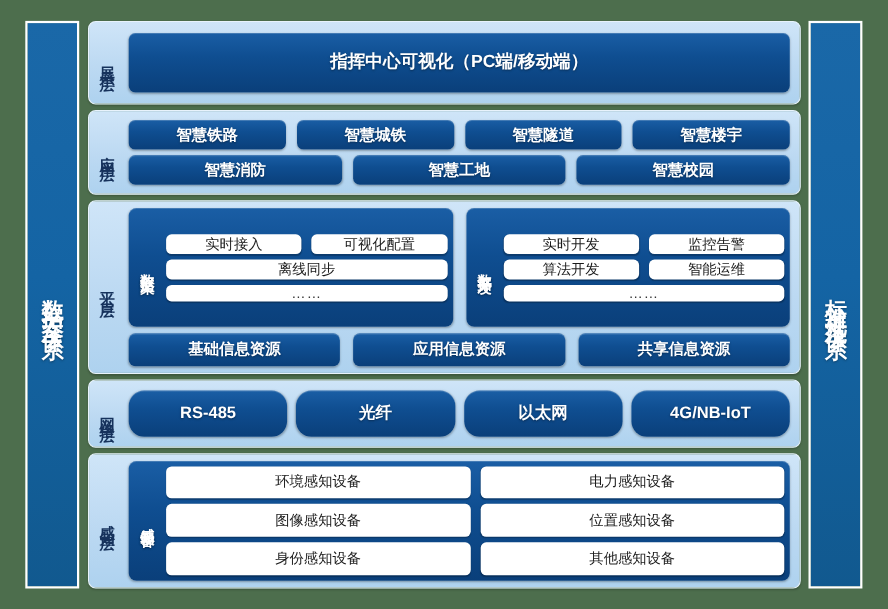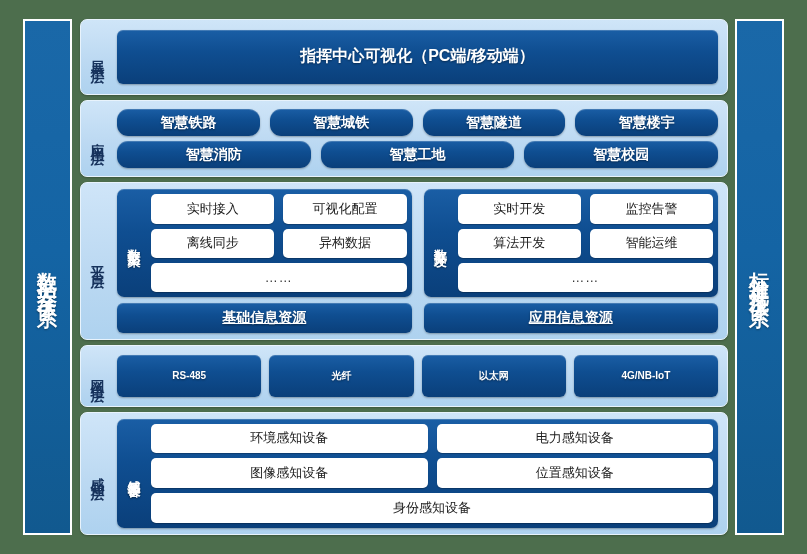--- a/index.html
+++ b/index.html
@@ -102,34 +102,35 @@
     white-space:nowrap;
   }
 
   
   .layer-display{height:76px;}
   .layer-display .pill{height:54px;font-size:16px;width:100%;}
 
   
   .layer-app{height:78px;}
   .app-row{display:flex;gap:10px;}
-  .app-row .pill{flex:1;height:27px;font-size:14px;border-radius:11px;}
+  .app-row .pill{flex:1;height:27px;font-size:14px;}
 
   
   .layer-platform{height:158px;}
   .layer-platform .layer-body{gap:6px;padding-right:9px;}
   .plat-top{display:flex;gap:12px;flex:1;}
   .group-box{
     flex:1;
     background:linear-gradient(180deg,#1a5ea5 0%,#0f4e91 40%,#0a3f7a 100%);
     border-radius:7px;
     display:flex;
     padding:5px;
     box-sizing:border-box;
     box-shadow:0 1px 2px rgba(0,0,0,.3), inset 0 1px 0 rgba(255,255,255,.18);
+    align-items:center;
   }
   .group-label{
     flex:0 0 24px;
     display:flex;align-items:center;justify-content:center;
     color:#ffffff;font-size:13px;font-weight:bold;
   }
   .group-label .vtext{
     writing-mode:vertical-rl;text-orientation:upright;
     letter-spacing:2px;line-height:1;
     text-shadow:0 1px 2px rgba(0,0,0,.4);
@@ -144,26 +145,26 @@
     border-radius:5px;
     display:flex;align-items:center;justify-content:center;
     color:#1b1b1b;font-size:13px;font-weight:normal;
     box-sizing:border-box;
     box-shadow:0 1px 1px rgba(0,0,0,.25);
     white-space:nowrap;
   }
   .chip.wide{flex:1 1 100%;}
   .chip.dots{color:#333;font-size:13px;letter-spacing:1px;}
   .plat-bottom{display:flex;gap:12px;height:30px;}
-  .plat-bottom .pill{flex:1;height:30px;font-size:14px;text-decoration:underline;}
+  .plat-bottom .pill{flex:1;height:30px;font-size:14px;}
 
   
   .layer-network{height:62px;}
   .net-row{display:flex;gap:8px;}
-  .net-row .pill{flex:1;height:42px;font-size:10px;}
+  .net-row .pill{flex:1;height:42px;font-size:15px;border-radius:14px;}
 
   
   .layer-sense{height:124px;}
   .layer-sense .layer-body{padding-right:9px;text-align:right;}
   .sense-top{display:flex;gap:12px;flex:1;}
   .sense-top .group-box{align-items:stretch;}
   .sense-top .chip{font-size:13px;}
 </style>
 </head>
 <body>
@@ -218,21 +219,20 @@
           <div class="group-label">
             <span class="vtext">数据汇聚</span>
           </div>
           <div class="group-grid">
             <div class="grow">
               <div class="chip">实时接入</div>
               <div class="chip">可视化配置</div>
             </div>
             <div class="grow">
               <div class="chip">离线同步</div>
-              <div class="chip">异构数据</div>
             </div>
             <div class="grow">
               <div class="chip wide dots">……</div>
             </div>
           </div>
         </div>
 
         <div class="group-box">
           <div class="group-label">
             <span class="vtext">数据开发</span>
@@ -250,20 +250,21 @@
               <div class="chip wide dots">……</div>
             </div>
           </div>
         </div>
 
       </div>
 
       <div class="plat-bottom">
         <div class="pill">基础信息资源</div>
         <div class="pill">应用信息资源</div>
+        <div class="pill">共享信息资源</div>
       </div>
 
     </div>
   </div>
 
   <div class="layer layer-network">
     <div class="layer-title">
       <span class="vtext">网络层</span>
     </div>
     <div class="layer-body">
@@ -291,20 +292,21 @@
             <div class="grow">
               <div class="chip">环境感知设备</div>
               <div class="chip">电力感知设备</div>
             </div>
             <div class="grow">
               <div class="chip">图像感知设备</div>
               <div class="chip">位置感知设备</div>
             </div>
             <div class="grow">
               <div class="chip">身份感知设备</div>
+              <div class="chip">其他感知设备</div>
             </div>
           </div>
         </div>
 
 
       </div>
     </div>
   </div>
 
 </div>

